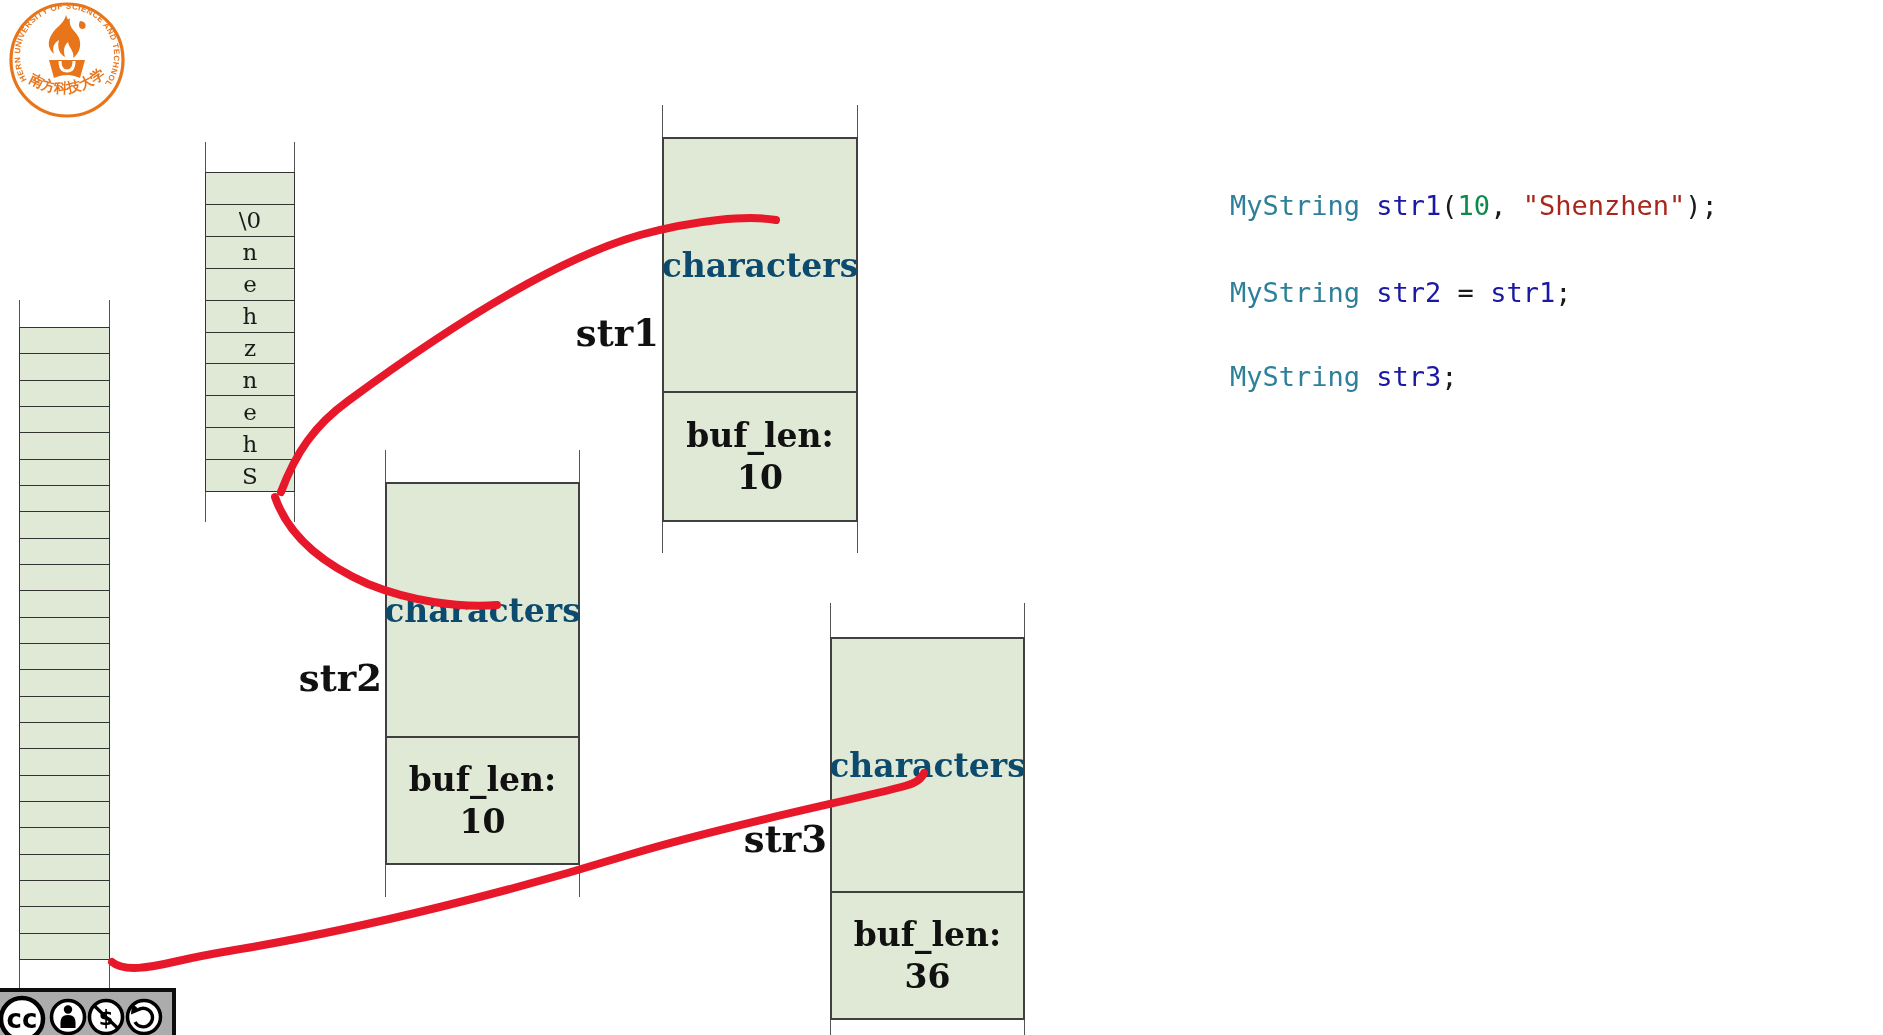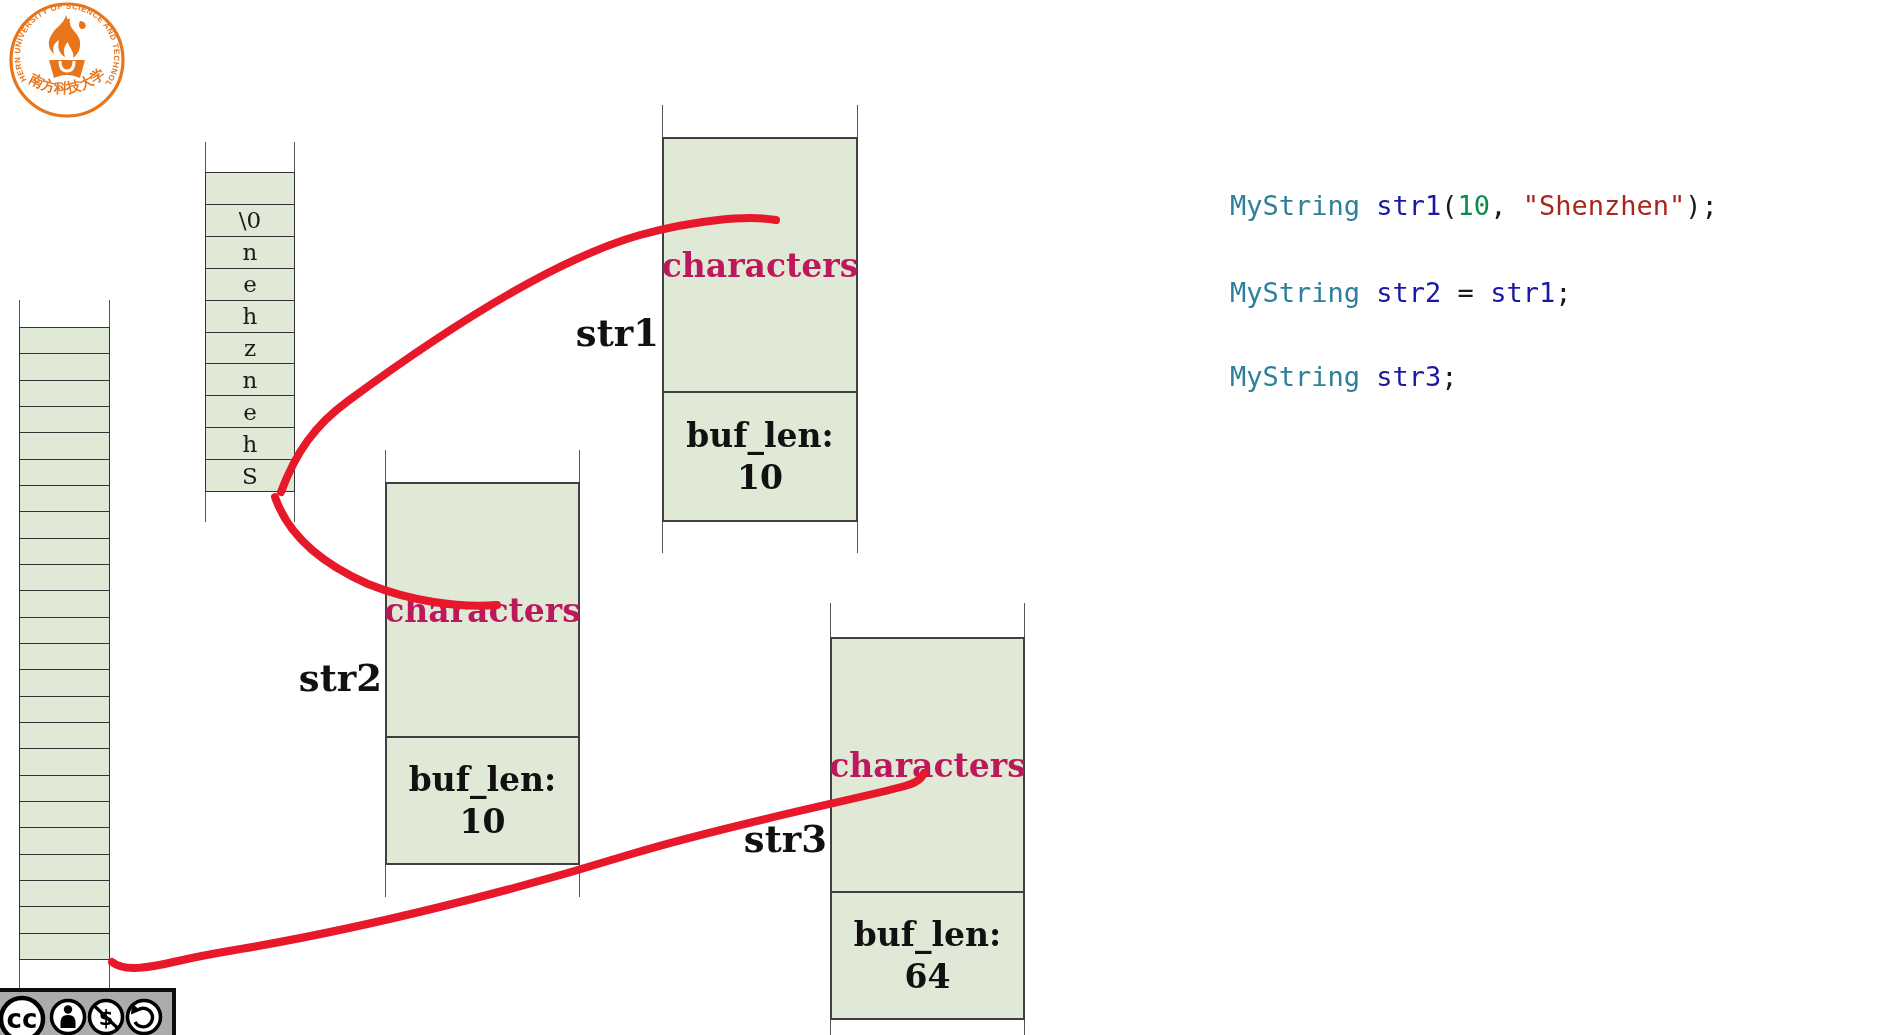--- a/index.html
+++ b/index.html
@@ -34,21 +34,21 @@
   
   .obj-box{position:absolute;}
   .rail-above,.rail-below{position:absolute;left:0;right:0;
         border-left:1.5px solid var(--rail_gray);border-right:1.5px solid var(--rail_gray);
         box-sizing:border-box;}
   .obj-body{position:absolute;left:0;right:0;background:var(--cell_fill);
         border:2px solid var(--box_border);box-sizing:border-box;
         display:flex;flex-direction:column;}
   .obj-sec1{display:flex;align-items:center;justify-content:center;
         border-bottom:2px solid var(--box_border);box-sizing:border-box;
-        font-family:"DejaVu Serif",serif;font-weight:bold;font-size:33px;color:#be185d;}
+        font-family:"DejaVu Serif",serif;font-weight:bold;font-size:33px;color:#0c4a6e;}
   .obj-sec2{flex:1;display:flex;flex-direction:column;align-items:center;justify-content:center;
         font-family:"DejaVu Serif",serif;font-weight:bold;font-size:33px;line-height:1.25;color:#111;}
   .obj-label{position:absolute;right:100%;margin-right:3px;white-space:nowrap;
         font-family:"DejaVu Serif",serif;font-weight:bold;font-size:37px;color:#111;}
 
   #box-str1{left:662px;top:105px;width:196px;height:448px;}
   #box-str1 .rail-above{top:0;height:32px;}
   #box-str1 .obj-body{top:32px;height:385px;}
   #box-str1 .obj-sec1{height:254px;}
   #box-str1 .rail-below{top:417px;height:31px;}
@@ -182,21 +182,21 @@
     <div class="rail-below"></div>
     <div class="obj-label">str2</div>
   </div>
 
   <div class="obj-box" id="box-str3">
     <div class="rail-above"></div>
     <div class="obj-body">
       <div class="obj-sec1">characters</div>
       <div class="obj-sec2">
         <span>buf_len:</span>
-        <span>64</span>
+        <span>36</span>
       </div>
     </div>
     <div class="rail-below"></div>
     <div class="obj-label">str3</div>
   </div>
 
   <svg class="arrows" viewBox="0 0 1883 1035">
     <path fill="none" stroke-width="8" stroke-linecap="round" d="M 281,492 C 296,452 315,425 348,401 C 420,348 545,262 640,235 C 695,220 748,215 776,220" stroke="#e8182b"></path>
     <path fill="none" stroke-width="8" stroke-linecap="round" d="M 275,497 C 287,532 318,562 368,584 C 410,601 458,608 497,605" stroke="#e8182b"></path>
     <path fill="none" stroke-width="8" stroke-linecap="round" d="M 112,962 C 124,972 148,968 178,961 C 208,954 230,951 258,946 C 370,926 505,893 628,855 C 730,824 858,799 905,786 C 916,783 922,778 924,773" stroke="#e8182b"></path>

